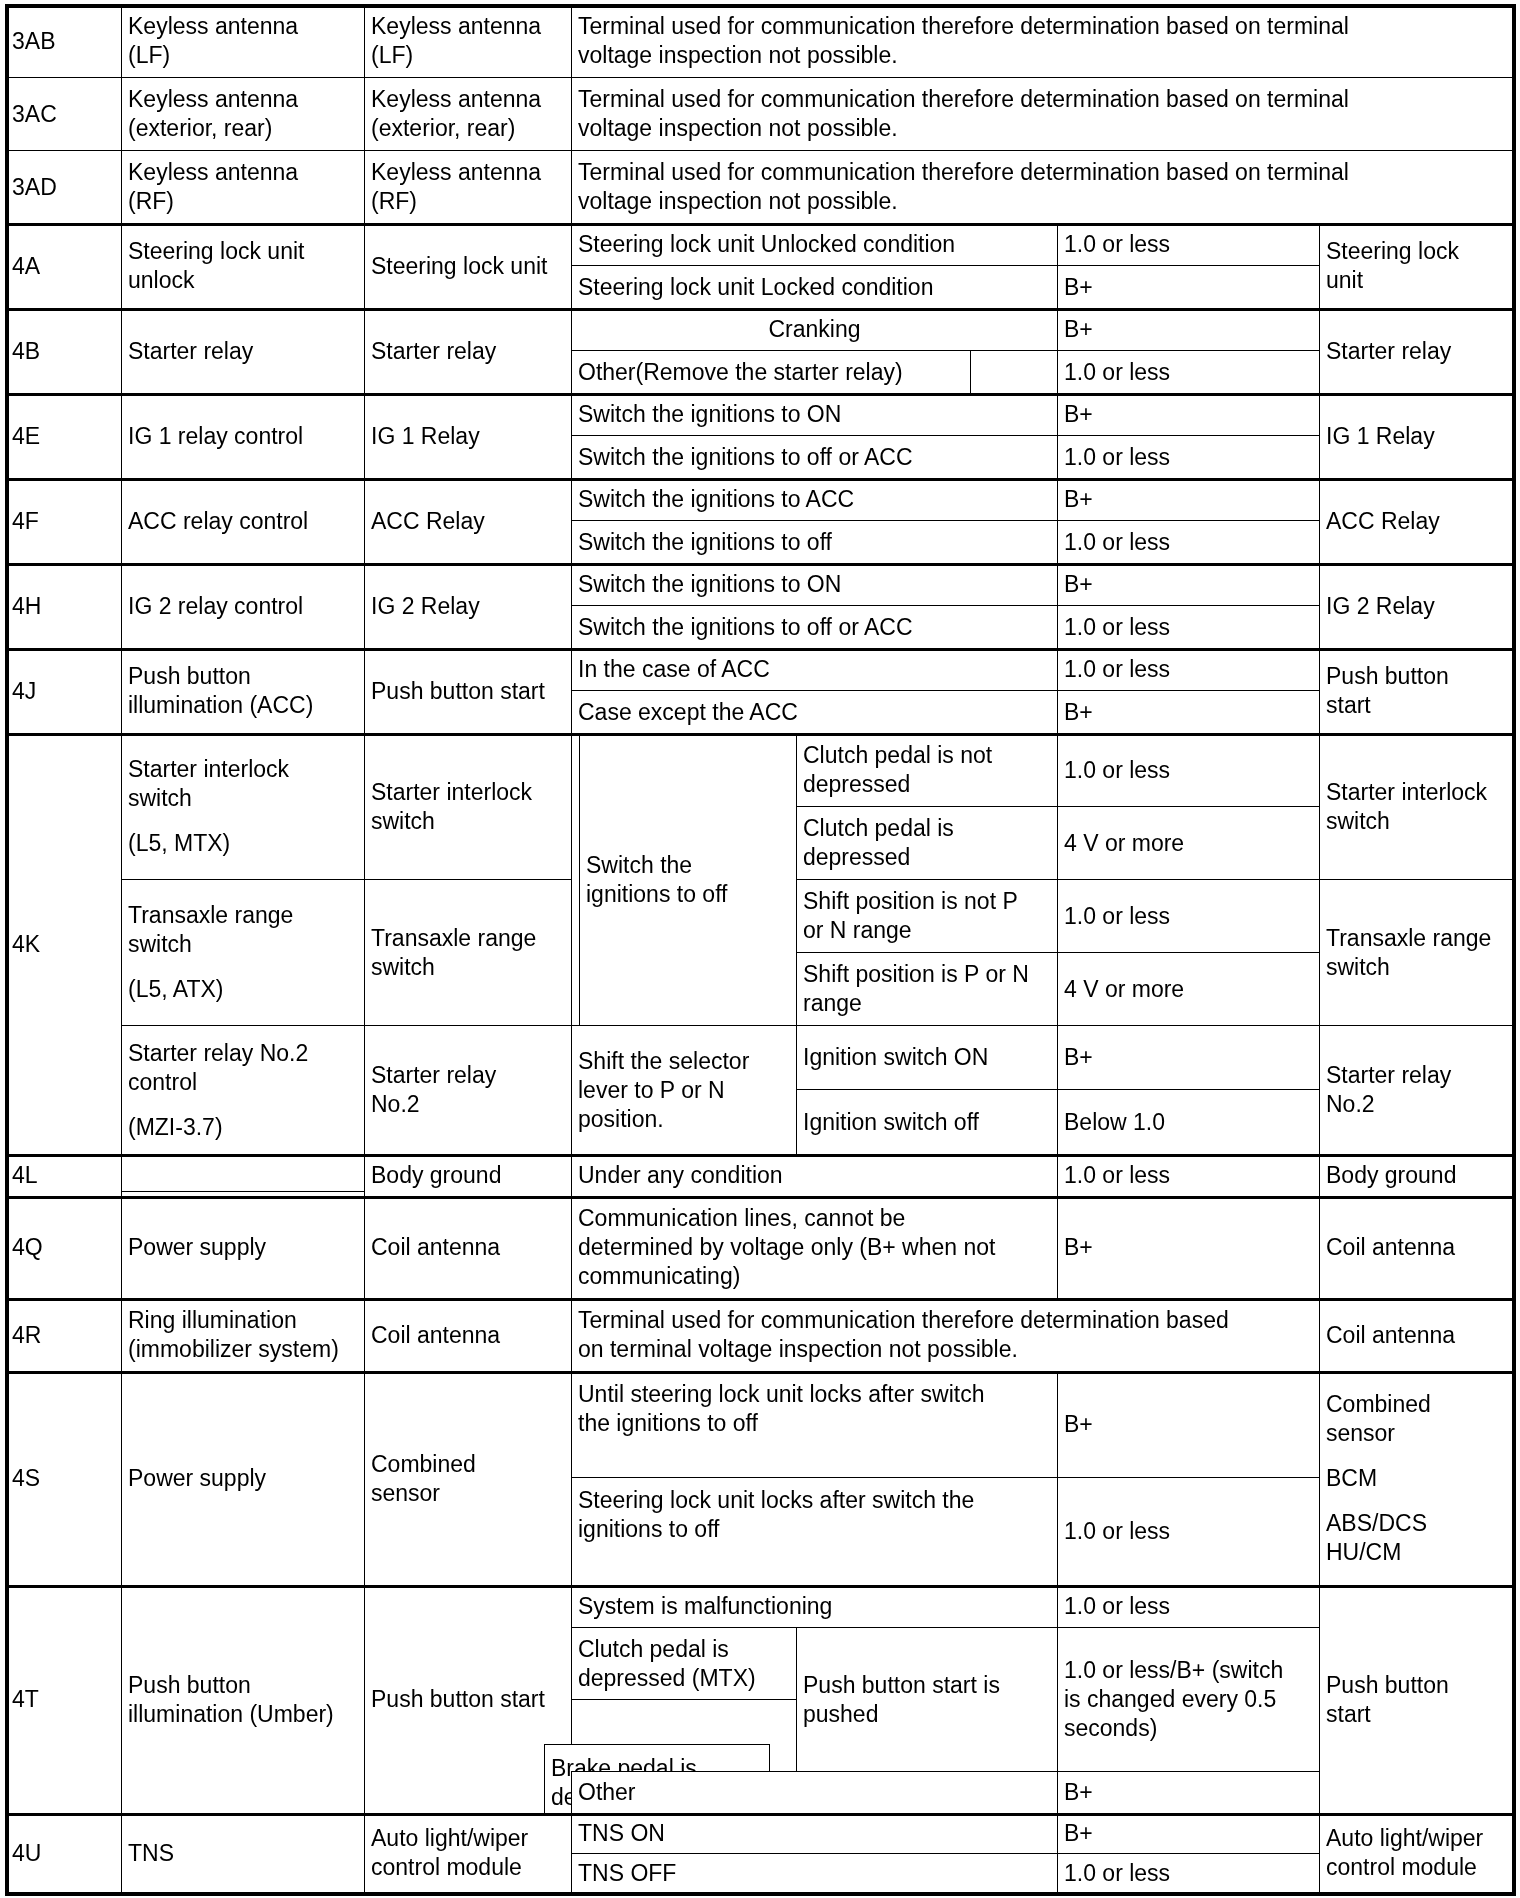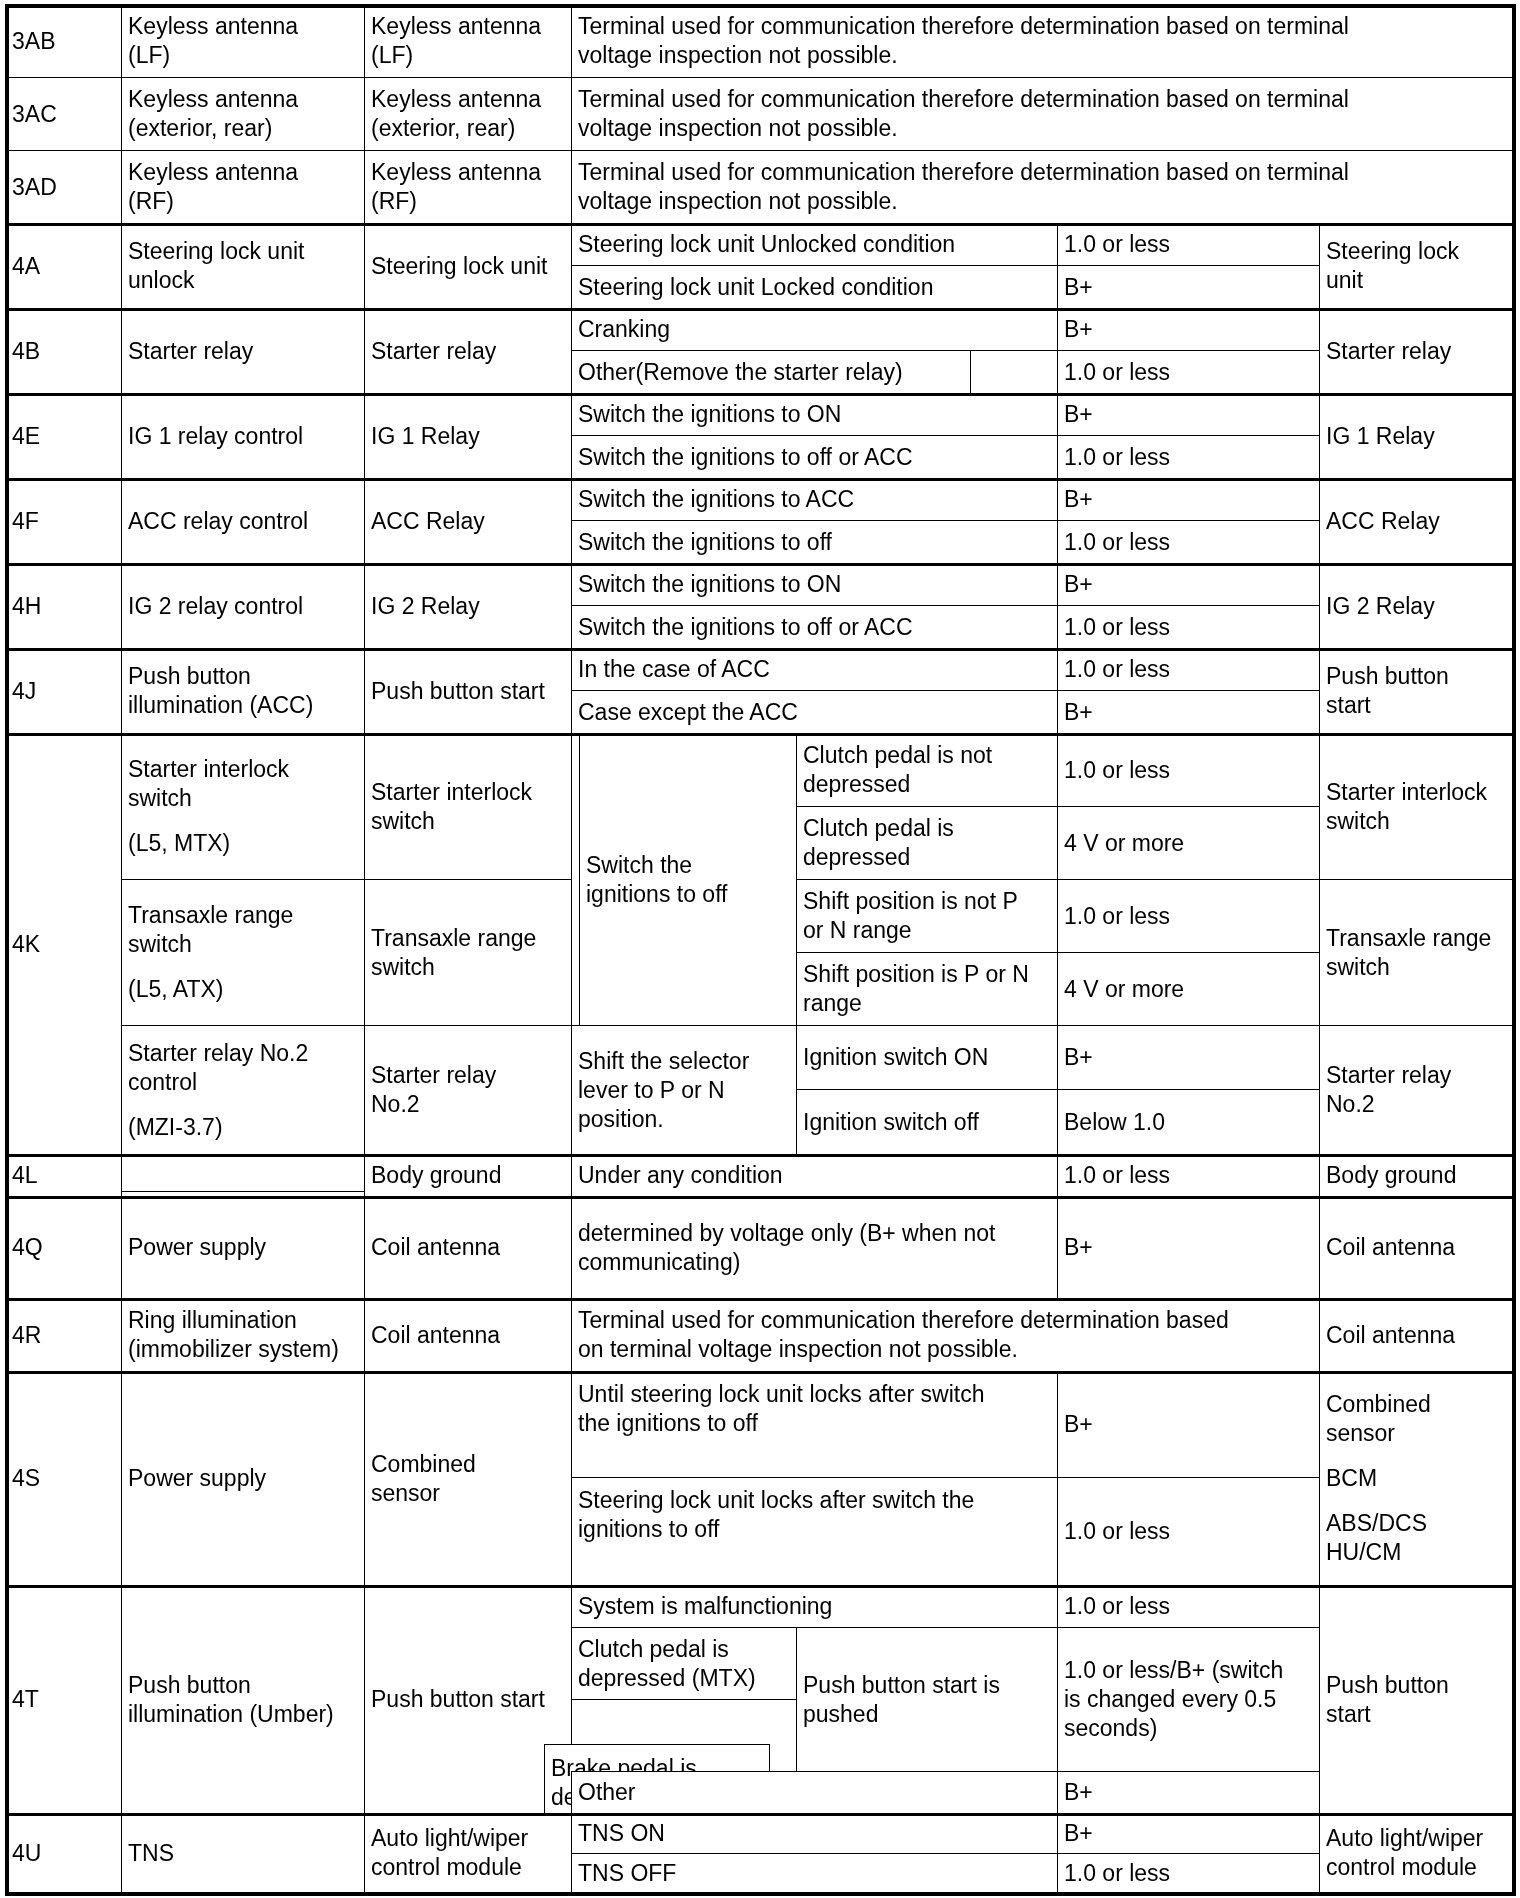--- a/index.html
+++ b/index.html
@@ -99,21 +99,21 @@
 
   <div class="c" style="left:6px;top:309px;width:117px;height:86px;">
       <span>4B</span>
     </div>
   <div class="c" style="left:122px;top:309px;width:244px;height:86px;">
       <span>Starter relay</span>
     </div>
   <div class="c" style="left:365px;top:309px;width:208px;height:86px;">
       <span>Starter relay</span>
     </div>
-  <div class="c" style="left:572px;top:309px;width:487px;height:43px;">
+  <div class="c" style="left:572px;top:309px;width:487px;height:43px;align-items:center;">
       <span>Cranking</span>
     </div>
   <div class="c" style="left:1058px;top:309px;width:263px;height:43px;">
       <span>B+</span>
     </div>
   <div class="c" style="left:572px;top:351px;width:400px;height:44px;">
       <span>Other(Remove the starter relay)</span>
     </div>
   <div class="c" style="left:1058px;top:351px;width:263px;height:44px;">
       <span>1.0 or less</span>
@@ -344,20 +344,21 @@
   <div class="c" style="left:6px;top:1197px;width:117px;height:103px;">
       <span>4Q</span>
     </div>
   <div class="c" style="left:122px;top:1197px;width:244px;height:103px;">
       <span>Power supply</span>
     </div>
   <div class="c" style="left:365px;top:1197px;width:208px;height:103px;">
       <span>Coil antenna</span>
     </div>
   <div class="c" style="left:572px;top:1197px;width:487px;height:103px;">
+      <span>Communication lines, cannot be</span>
       <span>determined by voltage only (B+ when not</span>
       <span>communicating)</span>
     </div>
   <div class="c" style="left:1058px;top:1197px;width:263px;height:103px;">
       <span>B+</span>
     </div>
   <div class="c" style="left:1320px;top:1197px;width:195px;height:103px;">
       <span>Coil antenna</span>
     </div>
 

